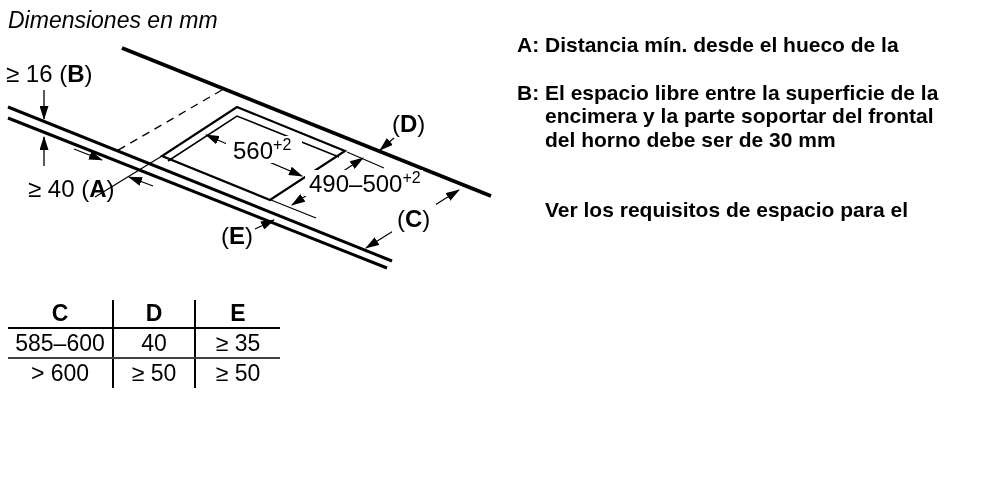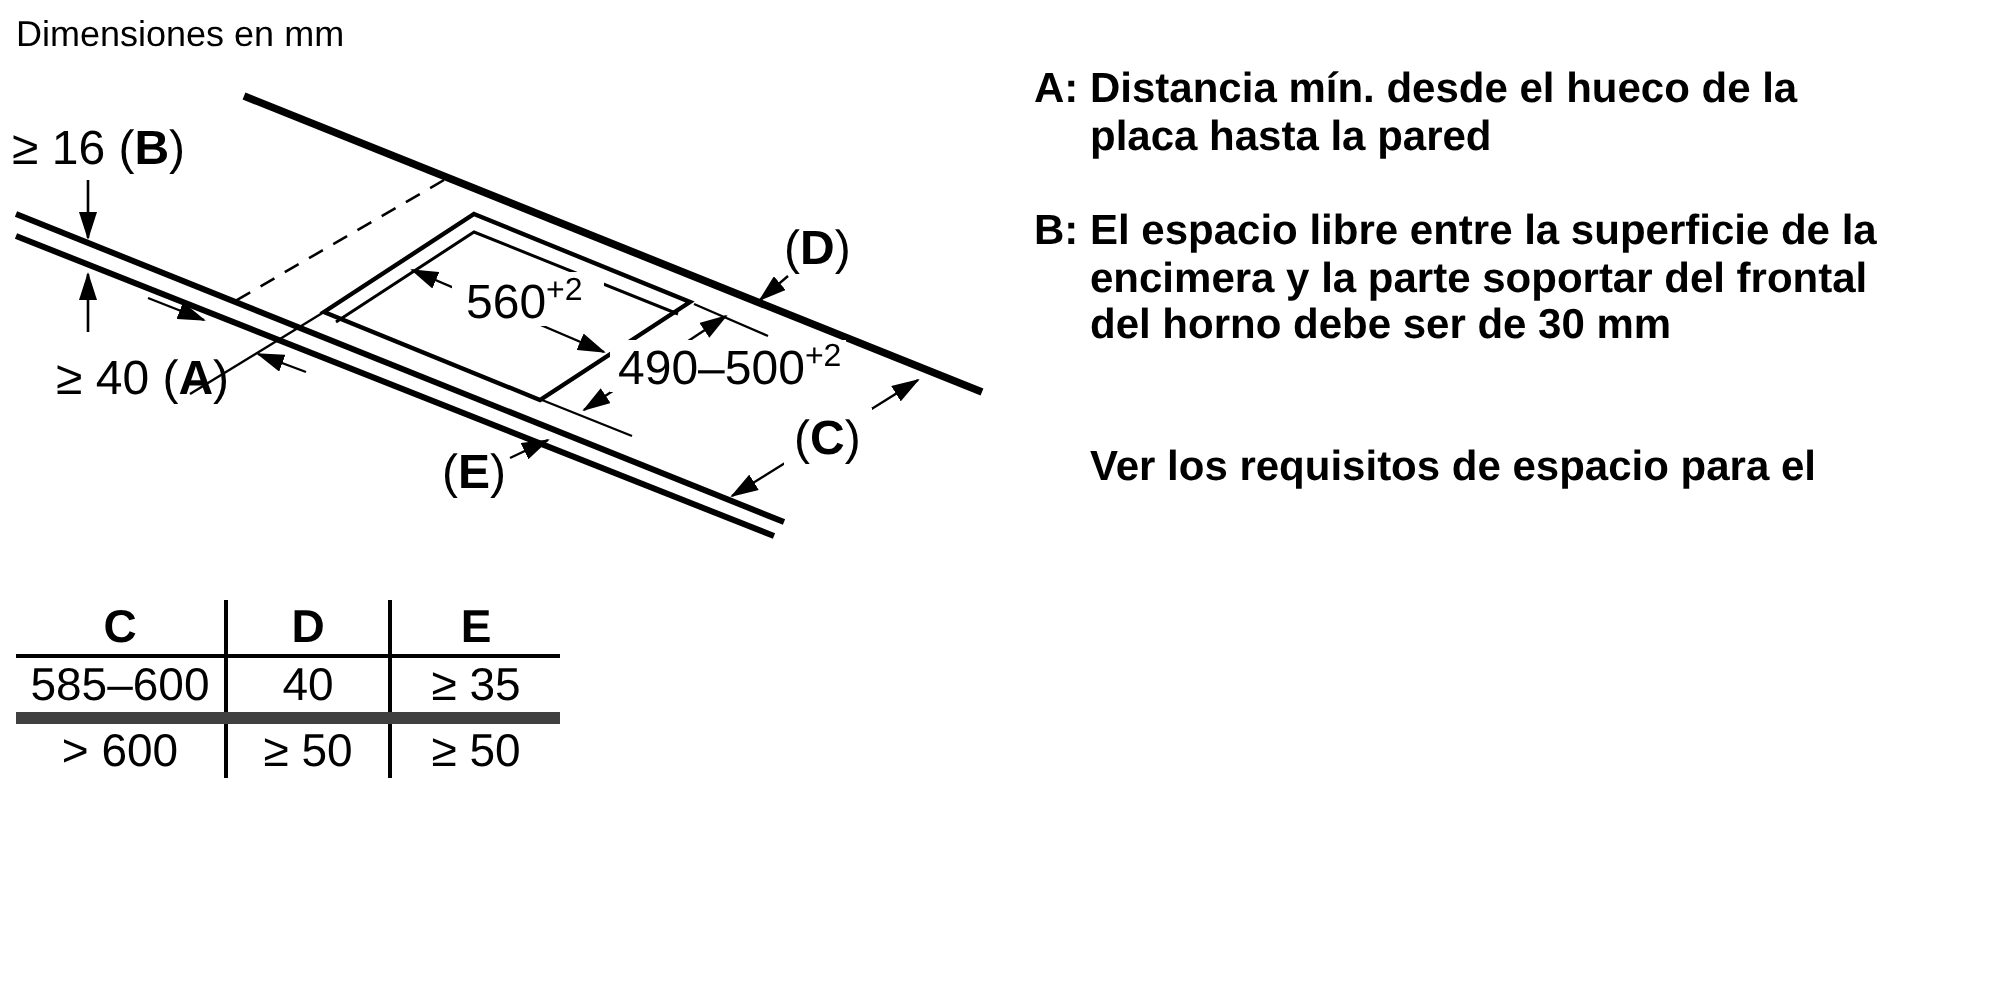--- a/index.html
+++ b/index.html
@@ -1,33 +1,33 @@
 <!DOCTYPE html>
 <html><head>
 <meta charset="utf-8">
 <style>
   html,body{margin:0;padding:0;background:#fff;}
   .page{position:relative;width:1000px;height:500px;background:#ffffff;
         font-family:"Liberation Sans",sans-serif;color:#000;overflow:hidden;}
-  .title{position:absolute;left:8px;top:8px;font-size:18px;line-height:1.1;}
+  .title{position:absolute;left:8px;top:8px;font-size:23px;line-height:1.1;font-style:italic;}
 
   svg.diagram{position:absolute;left:0;top:0;}
   svg.diagram line,svg.diagram polyline,svg.diagram polygon{stroke:#000;}
   .t{font-size:24px;fill:#000;font-family:"Liberation Sans",sans-serif;}
   .bld{font-weight:bold;}
   .sup{font-size:16px;}
 
   .spec{position:absolute;left:8px;top:300px;border-collapse:collapse;
         font-size:23px;text-align:center;}
   .spec th,.spec td{padding:0;vertical-align:middle;}
   .spec th{font-weight:bold;}
   .spec th,.spec td{border-right:2px solid #000;}
   .spec th:last-child,.spec td:last-child{border-right:none;}
   .spec thead th{border-bottom:2px solid #000;}
-  .spec tbody tr:first-child td{border-bottom:6px solid #404040;}
+  .spec tbody tr:first-child td{border-bottom:2px solid #404040;}
   .spec thead tr{height:28px;}
   .spec tbody tr{height:30px;}
   .c0{width:105px;}.c1{width:82px;}.c2{width:85px;}
 
   .notes{position:absolute;left:517px;top:33px;width:452px;
          font-size:21px;line-height:23.5px;}
   .note{margin:0;}
   .hang{position:relative;padding-left:28px;}
   .lbl{position:absolute;left:0;top:0;font-weight:bold;}
   .mb-a{margin-bottom:24px;}
@@ -106,21 +106,20 @@
         <td>≥ 50</td>
         <td>≥ 50</td>
       </tr>
     </tbody>
   </table>
 
   <div class="notes">
     <p class="note hang mb-a">
       <span class="lbl">A:</span>
       <span class="ln">Distancia mín. desde el hueco de la</span>
-      <span class="ln">placa hasta la pared</span>
     </p>
     <p class="note hang mb-b">
       <span class="lbl">B:</span>
       <span class="ln">El espacio libre entre la superficie de la</span>
       <span class="ln">encimera y la parte soportar del frontal</span>
       <span class="ln">del horno debe ser de 30 mm</span>
     </p>
     <p class="note hang mb-v">
       <span class="ln">Ver los requisitos de espacio para el</span>
     </p>

